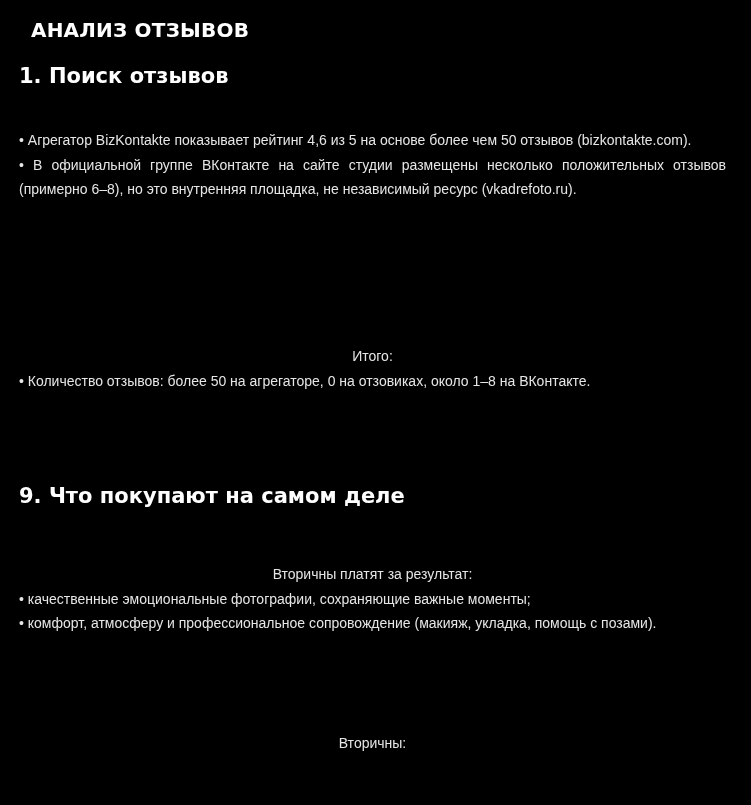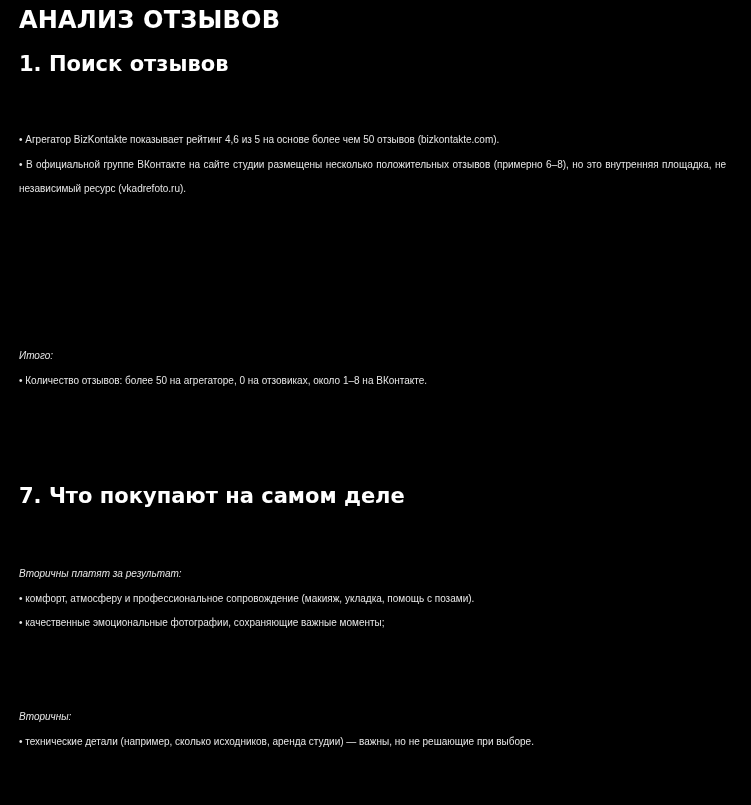--- a/index.html
+++ b/index.html
@@ -15,83 +15,81 @@
       font-family: "Liberation Sans", "DejaVu Sans", sans-serif;
       color: #e8e8e8;
     }
     .doc {
       position: absolute;
       left: 19px;
       top: 0;
       width: 707px;
     }
     .title {
-      margin: 0;
+      margin: 12px;
       position: absolute;
       top: 6px;
       left: 0;
       font-family: "DejaVu Sans", sans-serif;
       font-weight: 700;
-      font-size: 24px;
+      font-size: 20px;
       letter-spacing: 0.2px;
       color: #ffffff;
       white-space: nowrap;
     }
     .h2 {
       margin: 0;
       position: absolute;
       left: 0;
       font-family: "DejaVu Sans", sans-serif;
       font-weight: 700;
       font-size: 21px;
       color: #ffffff;
       white-space: nowrap;
     }
     .block {
       position: absolute;
       left: 0;
       width: 707px;
-      font-size: 10px;
+      font-size: 14px;
       line-height: 24.5px;
       color: #e6e6e6;
     }
     .block p {
       margin: 0;
       text-align: justify;
     }
     .block p.nojust {
-      text-align: left;
-      font-style: italic;
+      text-align: center;
     }
   </style>
 </head>
 <body>
 
 <div class="doc">
 
   <h1 class="title">АНАЛИЗ ОТЗЫВОВ</h1>
 
-  <h2 class="h2" style="top:52px;">1. Поиск отзывов</h2>
+  <h2 class="h2" style="top:64px;">1. Поиск отзывов</h2>
 
   <div class="block" style="top:128px;">
     <p>• Агрегатор BizKontakte показывает рейтинг 4,6 из 5 на основе более чем 50 отзывов (bizkontakte.com).</p>
     <p>• В официальной группе ВКонтакте на сайте студии размещены несколько положительных отзывов (примерно 6–8), но это внутренняя площадка, не независимый ресурс (vkadrefoto.ru).</p>
   </div>
 
   <div class="block" style="top:344px;">
     <p class="nojust">Итого:</p>
     <p>• Количество отзывов: более 50 на агрегаторе, 0 на отзовиках, около 1–8 на ВКонтакте.</p>
   </div>
 
-  <h2 class="h2" style="top:484px;">7. Что покупают на самом деле</h2>
+  <h2 class="h2" style="top:484px;">9. Что покупают на самом деле</h2>
 
   <div class="block" style="top:562px;">
     <p class="nojust">Вторичны платят за результат:</p>
+    <p>• качественные эмоциональные фотографии, сохраняющие важные моменты;</p>
     <p>• комфорт, атмосферу и профессиональное сопровождение (макияж, укладка, помощь с позами).</p>
-    <p>• качественные эмоциональные фотографии, сохраняющие важные моменты;</p>
   </div>
 
-  <div class="block" style="top:705px;">
+  <div class="block" style="top:731px;">
     <p class="nojust">Вторичны:</p>
-    <p>• технические детали (например, сколько исходников, аренда студии) — важны, но не решающие при выборе.</p>
   </div>
 
 </div>
 
 </body></html>

